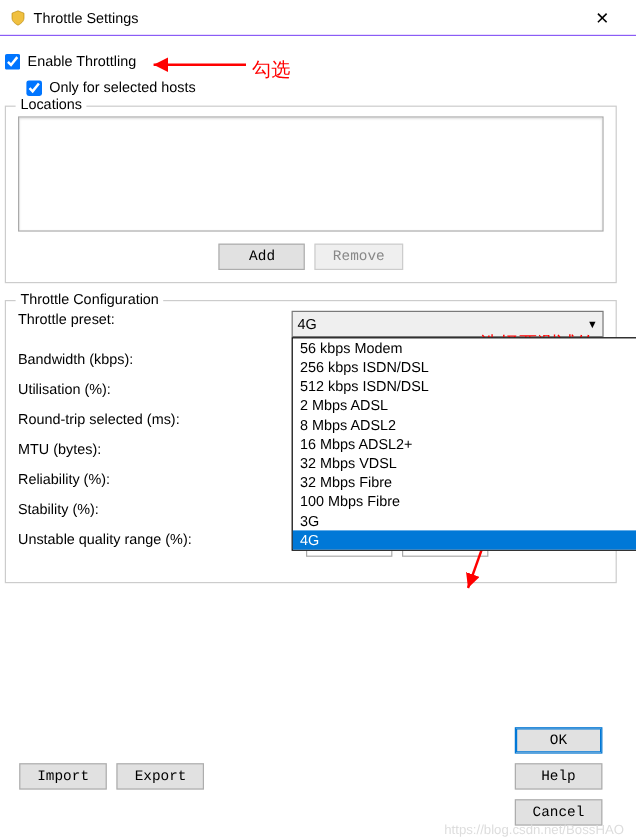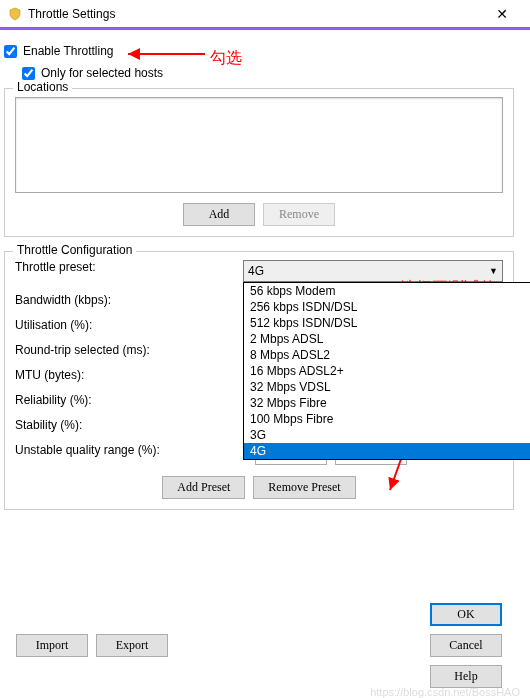--- a/index.html
+++ b/index.html
@@ -1,29 +1,29 @@
 <!DOCTYPE html>
 <html><head>
   <meta charset="utf-8">
   <style>
     * { box-sizing: border-box; margin: 0; padding: 0; }
     body { font-family: "Segoe UI", Tahoma, sans-serif; font-size: 12px; background: #fff; width: 530px; height: 698px; position: relative; }
-    .titlebar { height: 30px; border-bottom: 3px solid #8b5cf6; display: flex; align-items: center; padding: 0 8px; }
+    .titlebar { height: 30px; border-bottom: 1px solid #8b5cf6; display: flex; align-items: center; padding: 0 8px; }
     .titlebar .shield { width: 14px; height: 14px; margin-right: 6px; display:inline-block; }
     .titlebar .title { flex: 1; font-size: 12px; }
     .titlebar .close { width: 40px; text-align: center; font-size: 14px; cursor: pointer; }
     .content { padding: 14px 16px 10px 4px; }
     .checkbox-row { display: flex; align-items: center; margin-bottom: 8px; }
     .checkbox-row input { margin-right: 6px; }
     .indent { margin-left: 18px; }
     .fieldset { border: 1px solid #ccc; padding: 8px 10px 10px 10px; margin-top: 6px; margin-bottom: 14px; position: relative; }
     .fieldset .legend { position: absolute; top: -9px; left: 8px; background: #fff; padding: 0 4px; font-size: 12px; }
     .listbox { border: 1px solid #aaa; height: 96px; box-shadow: inset 0 1px 2px rgba(0,0,0,0.15); }
     .btn-row { display: flex; justify-content: center; gap: 8px; margin-top: 10px; }
-    button { font-family: Liberation Serif, serif; font-size: 12px; padding: 3px 14px; min-width: 72px; background: #e1e1e1; border: 1px solid #adadad; cursor: pointer; }
+    button { font-family: Liberation Mono, monospace; font-size: 12px; padding: 3px 14px; min-width: 72px; background: #e1e1e1; border: 1px solid #adadad; cursor: pointer; }
     button:disabled { color: #888; border-color: #ccc; background: #efefef; cursor: default; }
     .config .row { display: flex; align-items: flex-start; margin-bottom: 11px; }
     .config .label { width: 240px; }
     .config .inputs { display: flex; gap: 8px; }
     .config input[type=text] { width: 72px; height: 22px; padding: 2px 6px; border: 1px solid #aaa; font-family: inherit; font-size: 12px; }
     .combo-wrap { position: relative; flex: 1; }
     .combo { width: 260px; height: 22px; border: 1px solid #7a7a7a; background: #efefef; display: flex; align-items: center; padding: 0 4px; cursor: pointer; }
     .combo .txt { flex: 1; }
     .combo .arrow { font-size: 9px; }
     .dropdown { position: absolute; top: 22px; left: 0; width: 308px; border: 1px solid #000; background: #fff; z-index: 5; }
@@ -115,36 +115,32 @@
       </div>
 
     <div class="row">
       <span class="label">Unstable quality range (%):</span>
       <div class="inputs">
         <input type="text" value="100" style="">
         <input type="text" value="100" style="">
       </div>
     </div>
 
-    <div class="btn-row">
-      <button>Add Preset</button>
-      <button>Remove Preset</button>
-    </div>
   </div>
 </div>
 
 <div class="footer">
   <div class="left">
     <button>Import</button>
     <button>Export</button>
   </div>
   <div class="right">
     <button class="default">OK</button>
+    <button>Help</button>
     <button>Cancel</button>
-    <button>Help</button>
   </div>
 </div>
 
 <span class="ann" style="top:48px; left:210px;">勾选</span>
 <svg class="arrow-ann" style="top:44px; left:120px;" width="90" height="20">
   <defs>
       <marker id="ah1" markerWidth="8" markerHeight="8" refX="6" refY="3" orient="auto">
         <path d="M0,0 L6,3 L0,6 Z" fill="#ff0000"></path>
       </marker>
     </defs>

